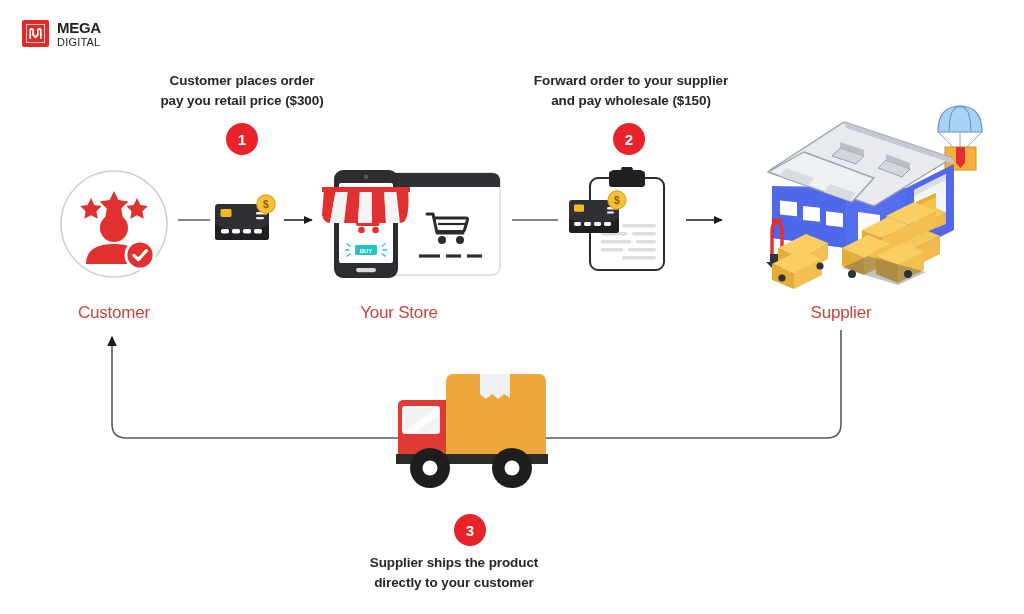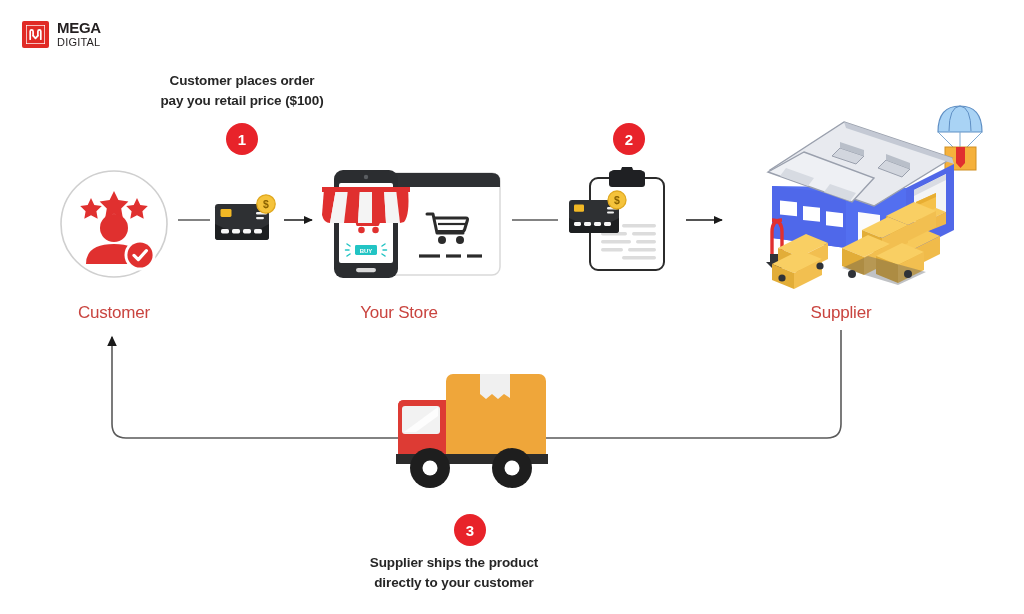--- a/index.html
+++ b/index.html
@@ -19,21 +19,21 @@
     background: #ffffff;
     overflow: hidden;
   }
 
   
   #logo {
     position: absolute;
     left: 22px;
     top: 20px;
     display: flex;
-    align-items: center;
+    align-items: flex-start;
     gap: 8px;
   }
   #logo-mark {
     width: 27px;
     height: 27px;
     background: #e02b26;
     border-radius: 2px;
     display: flex;
     align-items: center;
     justify-content: center;
@@ -152,22 +152,24 @@
     <line x1="284" y1="220" x2="312" y2="220" stroke="#1a1a1a" stroke-width="1.5" marker-end="url(#arrowhead)"></line>
 
     <line x1="512" y1="220" x2="558" y2="220" stroke="#5a5a5a" stroke-width="1.5"></line>
 
     <line x1="686" y1="220" x2="722" y2="220" stroke="#1a1a1a" stroke-width="1.5" marker-end="url(#arrowhead)"></line>
 
     <path d="M841,330 L841,424 Q841,438 827,438 L126,438 Q112,438 112,424 L112,337" fill="none" stroke="#5a5a5a" stroke-width="1.6" marker-end="url(#arrowhead-up)"></path>
   </svg>
 
   <div class="caption" style="left:132px; top:71px; width:220px;">Customer places order
-pay you retail price ($100)</div>
-
+pay you retail price ($300)</div>
+
+  <div class="caption" style="left:505px; top:71px; width:252px;">Forward order to your supplier
+and pay wholesale ($150)</div>
 
   <div class="badge" style="left:226px; top:123px;">1</div>
 
   <div class="badge" style="left:613px; top:123px;">2</div>
 
   <div class="badge" style="left:454px; top:514px;">3</div>
 
   <div class="caption" style="left:344px; top:553px; width:220px;">Supplier ships the product
 directly to your customer</div>
 

